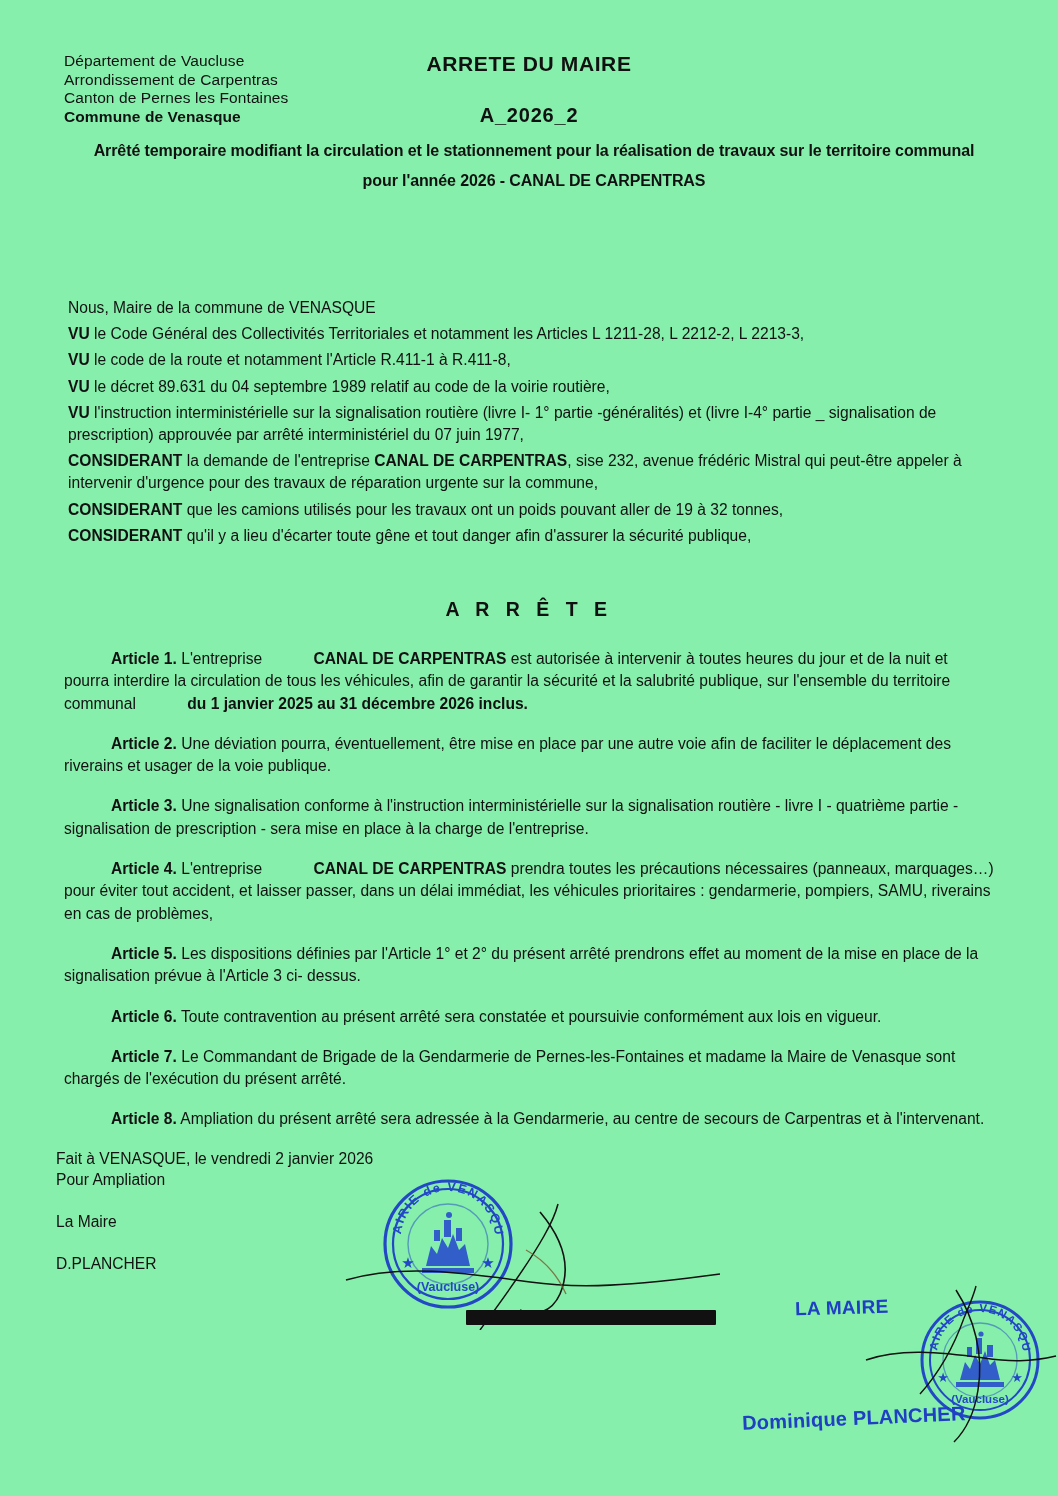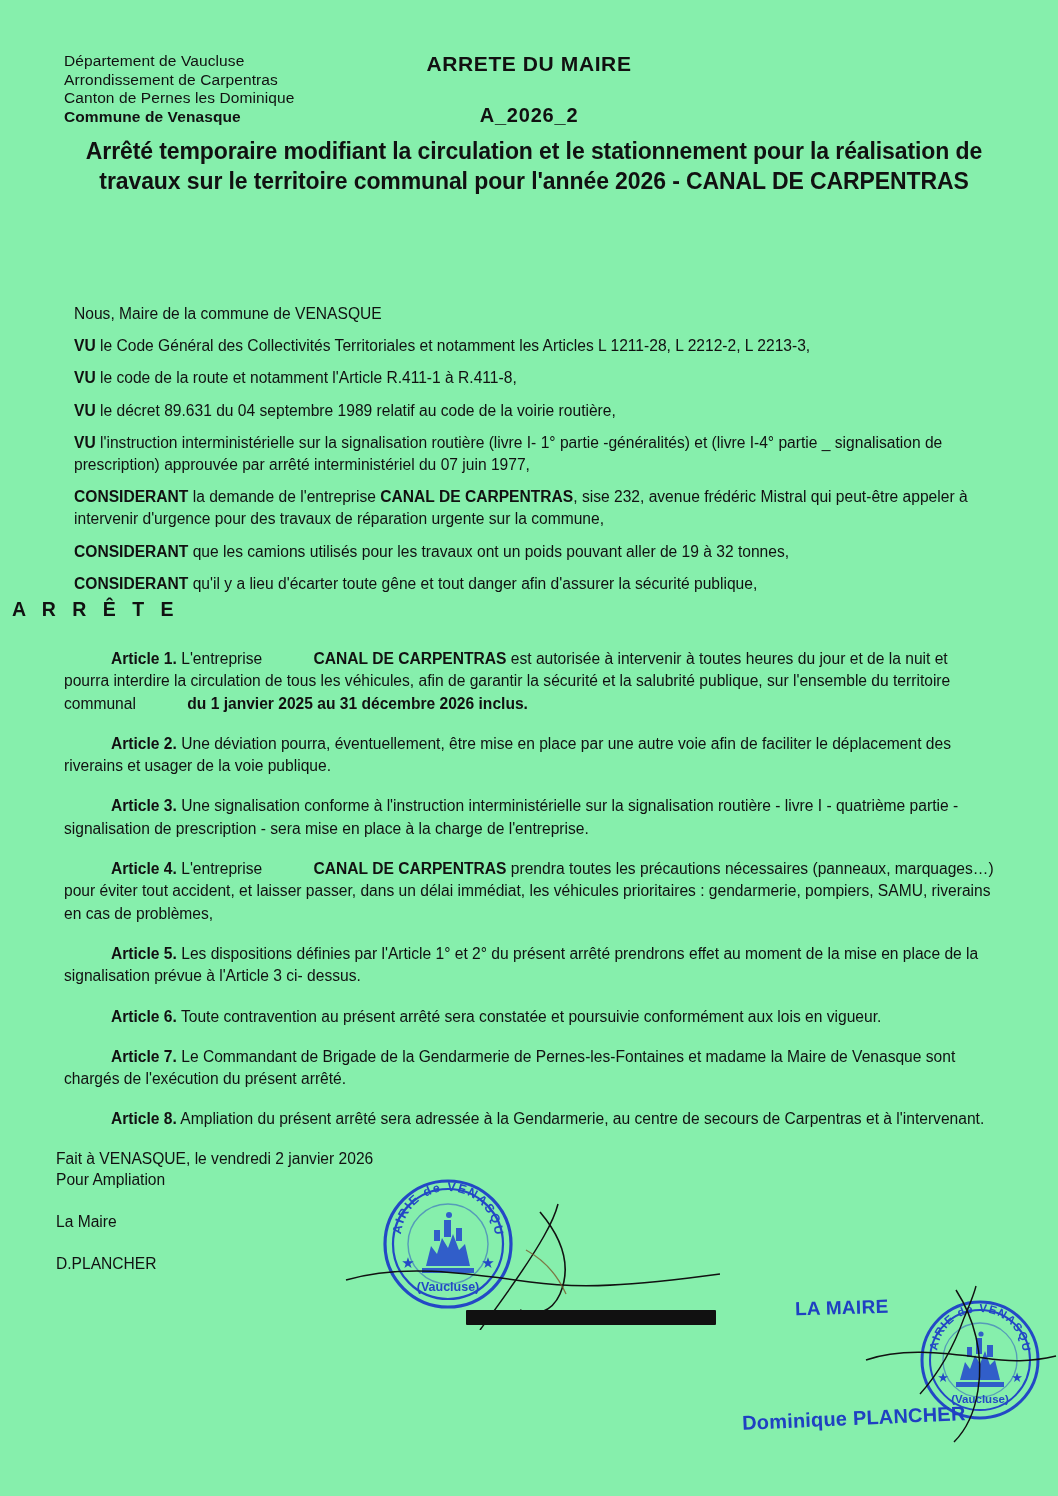--- a/index.html
+++ b/index.html
@@ -49,44 +49,44 @@
     font-size: 20px;
     font-weight: bold;
     letter-spacing: 0.8px;
   }
   .doc-title {
     position: absolute;
     left: 80px;
     right: 70px;
     top: 136px;
     text-align: center;
-    font-size: 23px;
+    font-size: 16px;
     font-weight: bold;
     line-height: 30px;
     letter-spacing: -0.1px;
   }
 
   
   .body-block {
     position: absolute;
     left: 64px;
     width: 930px;
     top: 293px;
     font-size: 15.6px;
     line-height: 22.2px;
   }
-  .body-block p { margin: 10px; }
+  .body-block p { margin: 4px; }
   .body-block b { font-weight: bold; }
 
   .arrete-head {
     position: absolute;
-    left: 12px;
+    left: 0;
     right: 0;
     top: 598px;
-    text-align: left;
+    text-align: center;
     font-size: 19.5px;
     font-weight: bold;
     letter-spacing: 5.5px;
   }
 
   .articles {
     position: absolute;
     left: 64px;
     width: 930px;
     top: 648px;
@@ -155,21 +155,21 @@
   }
 </style>
 </head>
 <body>
 
 <div class="page">
 
   <div class="header-left">
     <div>Département de Vaucluse</div>
     <div>Arrondissement de Carpentras</div>
-    <div>Canton de Pernes les Dominique</div>
+    <div>Canton de Pernes les Fontaines</div>
     <div class="bold">Commune de Venasque</div>
   </div>
 
   <div class="doc-kicker">ARRETE DU MAIRE</div>
   <div class="doc-ref">A_2026_2</div>
   <div class="doc-title">Arrêté temporaire modifiant la circulation et le stationnement pour la réalisation de travaux sur le territoire communal pour l'année 2026 - CANAL DE CARPENTRAS</div>
 
   <div class="body-block">
     <p>Nous, Maire de la commune de VENASQUE</p>
     <div id="clauses">

